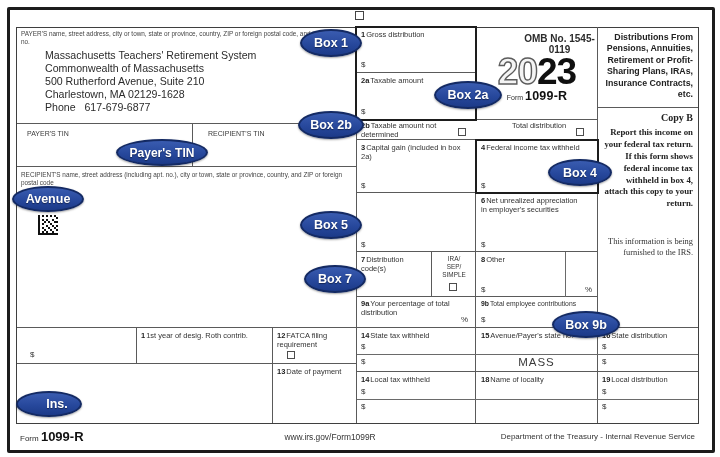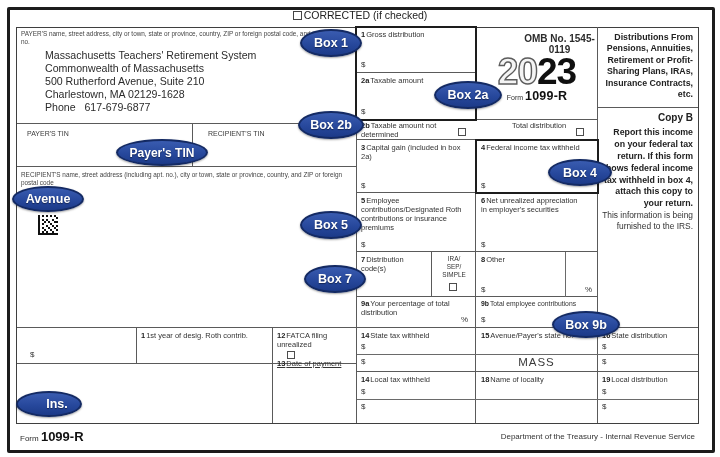--- a/index.html
+++ b/index.html
@@ -31,24 +31,24 @@
   .omb-no{font-size:10px;font-weight:bold;color:#2c2c2c;margin-top:6px;padding-left:45px;}
   .year{font-size:37px;font-weight:bold;letter-spacing:-1px;line-height:34px;}
   .year .y-outline{color:#f4f4f4;-webkit-text-stroke:1.4px #5c5c5c;}
   .year .y-solid{color:#101010;}
   .form-name{font-size:7px;color:#2c2c2c;}
   .form-name b{font-size:12.5px;font-weight:bold;color:#111;letter-spacing:.2px;}
   .panel-dist{position:absolute;left:598px;top:27px;width:100px;height:81px;box-sizing:border-box;
     border-bottom:1px solid #5a5a5a;padding:5px 5px 0 3px;text-align:right;
     font-size:8.8px;font-weight:bold;line-height:1.3;color:#222;}
   .panel-copy{position:absolute;left:598px;top:108px;width:100px;height:220px;box-sizing:border-box;
-    border-bottom:1px solid #5a5a5a;padding:4px 5px 0 3px;text-align:right;color:#222;}
+    border-bottom:1px solid #5a5a5a;padding:4px 5px 0 3px;text-align:right;color:#222;font-family:Liberation Serif, serif;}
   .copyb{font-size:10px;font-weight:bold;margin-bottom:4px;}
   .copy-instr{font-size:8.8px;font-weight:bold;line-height:1.35;}
-  .copy-furnish{font-size:8.4px;line-height:1.35;color:#333;}
+  .copy-furnish{font-size:8.4px;line-height:1.35;margin-top:26px;color:#333;}
   .corrected{position:absolute;left:0;top:9px;width:720px;text-align:center;font-size:10.5px;color:#222;}
   .corrected .cbx{display:inline-block;width:7px;height:7px;border:1px solid #444;vertical-align:-1px;margin-right:2px;}
   .footer-form{position:absolute;left:20px;top:429px;font-size:8px;color:#2c2c2c;}
   .footer-form b{font-size:13px;color:#111;}
   .footer-url{position:absolute;left:250px;top:432px;width:160px;text-align:center;font-size:8.4px;color:#333;}
   .footer-dept{position:absolute;left:455px;top:432px;width:240px;text-align:right;font-size:8px;color:#333;}
   .mass{position:absolute;left:476px;top:356px;width:121px;text-align:center;
     font-size:11.5px;letter-spacing:1px;color:#3a3a3a;}
   .ira-cell{position:absolute;left:432px;top:255px;width:44px;text-align:center;
     font-size:6.4px;line-height:1.25;color:#333;}
@@ -59,21 +59,21 @@
     text-shadow:0 1px 1px rgba(0,0,0,.45);box-shadow:0 1px 2px rgba(0,0,0,.35);}
   .barcode{position:absolute;left:38px;top:215px;width:20px;height:20px;}
 </style>
 </head>
 <body>
 
 <div id="page">
   <div class="frame"></div>
 
   <div class="corrected">
-    <span class="cbx"></span><span>CORRECTED (if checked)</span>
+    <span class="cbx"></span>
   </div>
 
   <div class="form-outline"></div>
 
   <div class="cell" style="left:17px;top:27px;width:340px;height:97px;">
     <div class="tiny" style="position:absolute;left:4px;top:3px;width:328px;">PAYER'S name, street address, city or town, state or province, country, ZIP or foreign postal code, and telephone no.</div>
   </div>
   <div class="addr">
     <div>Massachusetts Teachers' Retirement System</div>
     <div>Commonwealth of Massachusetts</div>
@@ -122,26 +122,26 @@
       <rect x="14" y="16" width="2" height="2" fill="#111"></rect>
   </svg>
 
   <div class="cell" style="left:17px;top:328px;width:120px;height:36px;"></div>
   <div class="dollar" style="left:30px;top:350px;">$</div>
 
   <div class="cell" style="left:137px;top:328px;width:136px;height:36px;"></div>
   <div class="lbl" style="left:141px;top:332px;width:110px;"><b>1</b><span>1st year of desig. Roth contrib.</span></div>
 
   <div class="cell" style="left:273px;top:328px;width:84px;height:36px;"></div>
-  <div class="lbl" style="left:277px;top:332px;width:70px;"><b>12</b><span>FATCA filing unrealized</span></div>
+  <div class="lbl" style="left:277px;top:332px;width:70px;"><b>12</b><span>FATCA filing requirement</span></div>
   <span class="cb" style="left:287px;top:351px;"></span>
 
   <div class="cell no-b" style="left:17px;top:364px;width:256px;height:59px;"></div>
   <div class="cell no-b" style="left:273px;top:364px;width:84px;height:59px;"></div>
-  <div class="lbl" style="left:277px;top:360px;width:70px;text-decoration:underline;"><b>13</b><span>Date of payment</span></div>
+  <div class="lbl" style="left:277px;top:368px;width:70px;"><b>13</b><span>Date of payment</span></div>
 
   <div class="cell" style="left:357px;top:27px;width:119px;height:46px;"></div>
   <div class="lbl" style="left:361px;top:31px;width:110px;"><b>1</b><span>Gross distribution</span></div>
   <div class="dollar" style="left:361px;top:60px;">$</div>
 
   <div class="cell" style="left:357px;top:73px;width:119px;height:47px;"></div>
   <div class="lbl" style="left:361px;top:77px;width:110px;"><b>2a</b><span>Taxable amount</span></div>
   <div class="dollar" style="left:361px;top:107px;">$</div>
   <div class="thick" style="left:355px;top:26px;width:122px;height:95px;"></div>
 
@@ -149,21 +149,20 @@
   <div class="lbl" style="left:361px;top:122px;width:92px;"><b>2b</b><span>Taxable amount not determined</span></div>
   <span class="cb" style="left:458px;top:128px;"></span>
   <div class="lbl" style="left:512px;top:122px;width:58px;">Total distribution</div>
   <span class="cb" style="left:576px;top:128px;"></span>
 
   <div class="cell" style="left:357px;top:140px;width:119px;height:53px;"></div>
   <div class="lbl" style="left:361px;top:144px;width:108px;"><b>3</b><span>Capital gain (included in box 2a)</span></div>
   <div class="dollar" style="left:361px;top:181px;">$</div>
 
   <div class="cell" style="left:357px;top:193px;width:119px;height:59px;"></div>
-  <div class="lbl" style="left:361px;top:197px;width:106px;"><b>5</b><span>Employee contributions/Designated Roth contributions or insurance premiums</span></div>
   <div class="dollar" style="left:361px;top:240px;">$</div>
 
   <div class="cell" style="left:357px;top:252px;width:75px;height:45px;"></div>
   <div class="lbl" style="left:361px;top:256px;width:64px;"><b>7</b><span>Distribution code(s)</span></div>
   <div class="cell" style="left:432px;top:252px;width:44px;height:45px;"></div>
   <div class="ira-cell">
     <div>IRA/</div>
     <div>SEP/</div>
     <div>SIMPLE</div>
   </div>
@@ -231,20 +230,21 @@
   <div class="lbl" style="left:481px;top:376px;width:112px;"><b>18</b><span>Name of locality</span></div>
 
   <div class="cell no-r no-b" style="left:598px;top:372px;width:100px;height:51px;"></div>
   <div class="lbl" style="left:602px;top:376px;width:92px;"><b>19</b><span>Local distribution</span></div>
   <div class="dollar" style="left:602px;top:387px;">$</div>
   <div class="dollar" style="left:602px;top:402px;">$</div>
 
   <div class="midline" style="left:357px;top:399px;width:341px;"></div>
 
   <div class="footer-form"><span>Form</span> <b>1099-R</b></div>
+  <div class="footer-url">www.irs.gov/Form1099R</div>
   <div class="footer-dept">Department of the Treasury - Internal Revenue Service</div>
 
   <div class="annot" style="left:300px;top:29px;width:62px;height:28px;">Box 1</div>
   <div class="annot" style="left:434px;top:81px;width:68px;height:28px;">Box 2a</div>
   <div class="annot" style="left:298px;top:111px;width:66px;height:28px;">Box 2b</div>
   <div class="annot" style="left:116px;top:139px;width:92px;height:27px;font-size:12px;">Payer's TIN</div>
   <div class="annot" style="left:12px;top:186px;width:72px;height:26px;">Avenue</div>
   <div class="annot" style="left:300px;top:211px;width:62px;height:28px;">Box 5</div>
   <div class="annot" style="left:304px;top:265px;width:62px;height:28px;">Box 7</div>
   <div class="annot" style="left:548px;top:159px;width:64px;height:27px;">Box 4</div>

